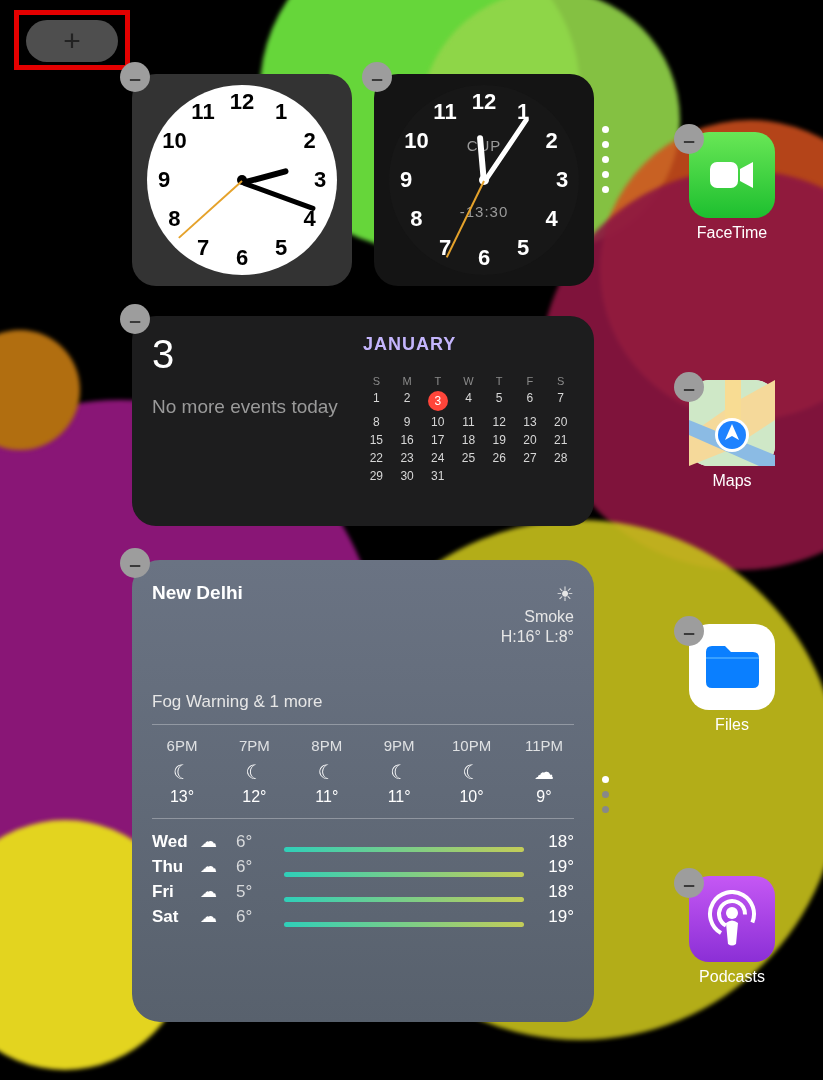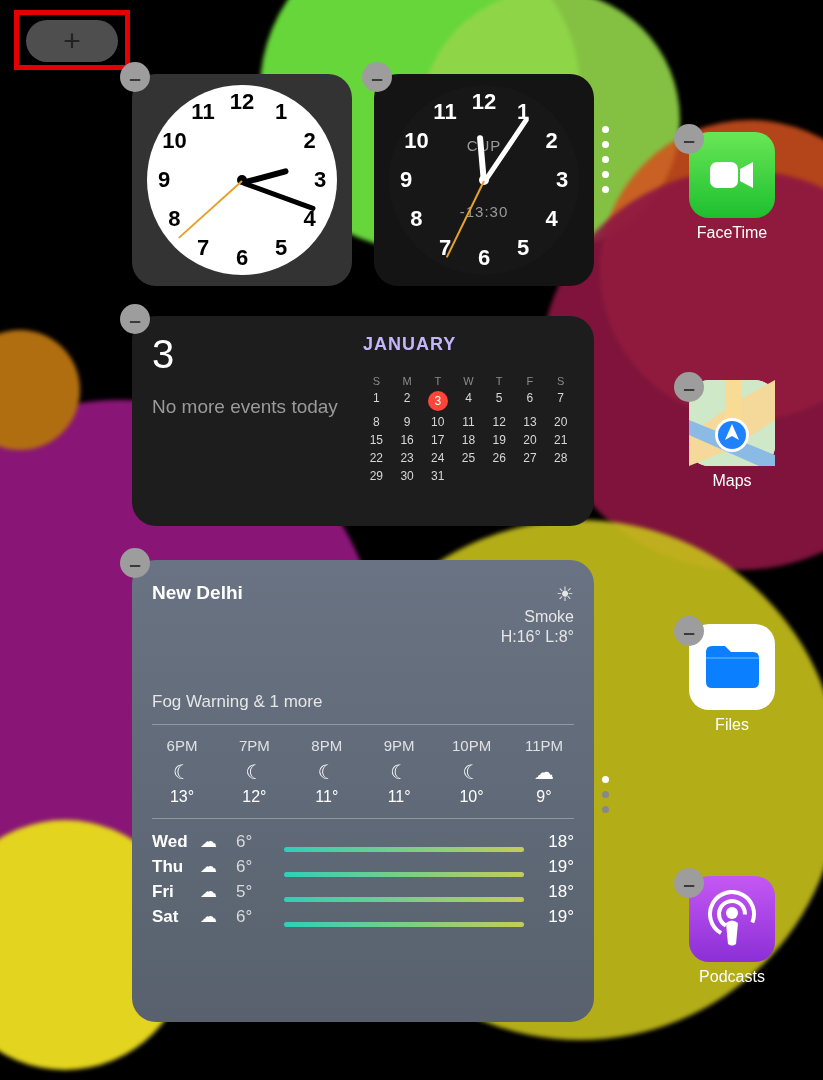--- a/index.html
+++ b/index.html
@@ -86,21 +86,21 @@
   .cal-date{color:#fff;font-size:40px;font-weight:400;margin-top:-2px;}
   .cal-msg{color:#9a9a9a;font-size:19px;line-height:1.3;margin-top:18px;}
   .cal-right{width:50%;font-size:12px;}
   .cal-month{color:#c4b5fd;font-weight:700;font-size:18px;letter-spacing:1px;margin-bottom:20px;}
   .cal-grid{display:grid;grid-template-columns:repeat(7,1fr);gap:4px 4px;text-align:center;color:#d7d7d7;}
   .cal-dow{color:#8a8a8a;font-size:11px;}
   .cal-today{background:#ff453a;color:#fff;border-radius:50%;width:20px;height:20px;line-height:20px;display:inline-block;}
 
   
   .weather { left:132px; top:560px; width:462px;height:462px;}
-  .weather .inner{ background:linear-gradient(#6a7383,#58616d);padding:22px 20px 14px 20px; font-size:16px;}
+  .weather .inner{ background:linear-gradient(#6a7383,#58616d);padding:22px 20px 14px 20px; font-size:16px;border-radius:28px;}
   .w-top{display:flex;justify-content:space-between;}
   .w-city{font-size:19px;font-weight:600;}
   .w-temp{font-size:50px;font-weight:300;line-height:1;}
   .w-right{text-align:right;font-size:16px;color:#e6e6e6;}
   .w-cond{display:block;margin-top:2px;}
   .w-alert{margin-top:46px;font-size:17px;color:#e6e6e6;}
   .divider{height:1px;background:rgba(255,255,255,.3);margin:12px 0;}
   .w-hours{display:flex;justify-content:space-between;text-align:center;}
   .w-hours .h{width:60px;}
   .w-hours .t{color:#dfe1e3;font-size:15px;}

